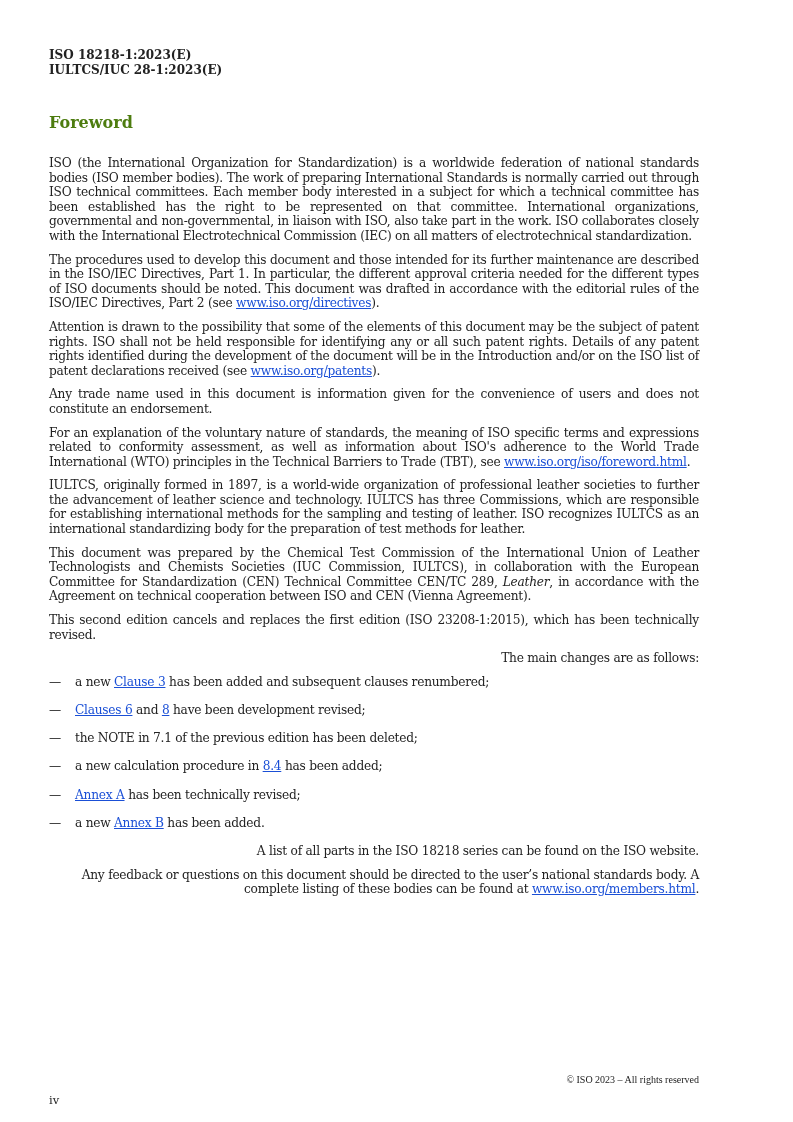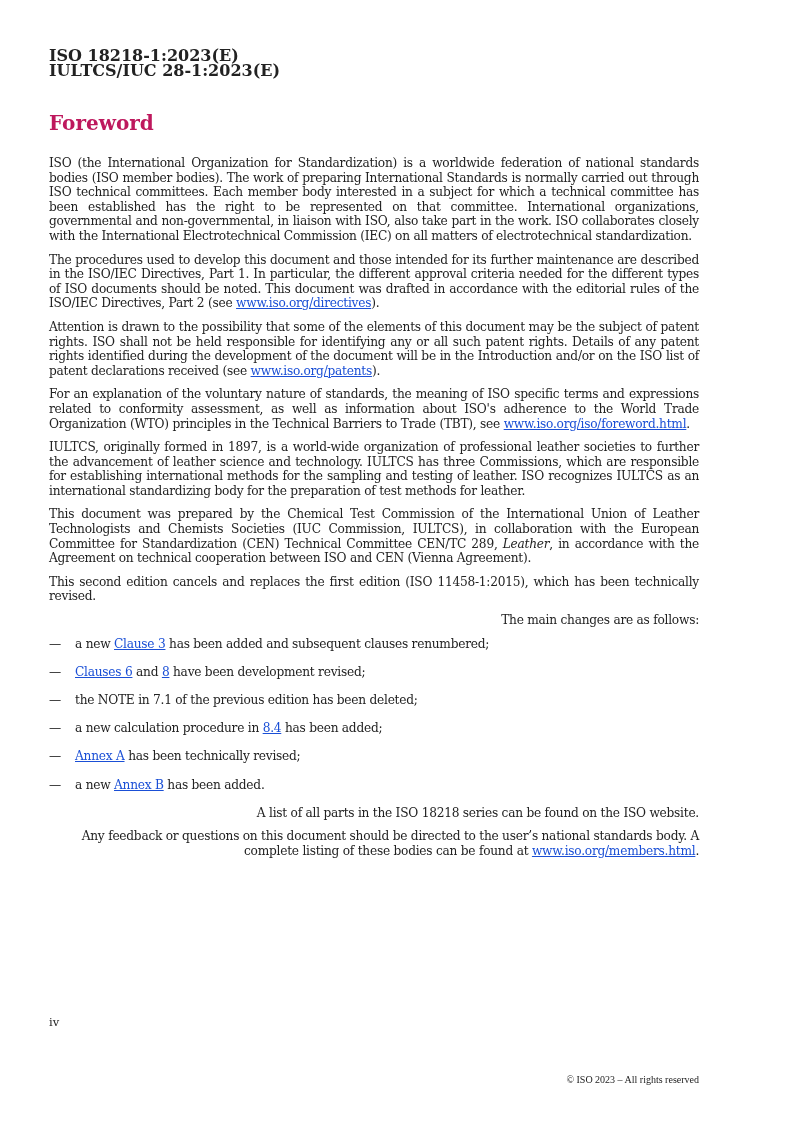--- a/index.html
+++ b/index.html
@@ -1,54 +1,55 @@
 <!DOCTYPE html>
 <html><head>
 <meta charset="utf-8">
 <style>
   html, body { margin: 0; padding: 0; background: #ffffff; }
   body { width: 793px; height: 1122px; position: relative; overflow: hidden;
          font-family: "DejaVu Serif", "Liberation Serif", serif; color: #222; }
-  .doc-id { position: absolute; left: 49px; top: 48px; font-weight: bold; font-size: 16px; line-height: 15px; color: #222; }
-  .title { position: absolute; left: 49px; top: 111px; font-weight: bold; font-size: 20px; line-height: 24px; margin: 0; color: #be185d; }
+  .doc-id { position: absolute; left: 49px; top: 48px; font-weight: bold; font-size: 12px; line-height: 15px; color: #222; }
+  .title { position: absolute; left: 49px; top: 111px; font-weight: bold; font-size: 16px; line-height: 24px; margin: 0; color: #4d7c0f; }
   .body { position: absolute; left: 49px; top: 156px; width: 650px; font-size: 12.2px; line-height: 14.6px; letter-spacing: -0.25px; }
   .body p { margin: 0 0 9px 0; text-align: justify; }
   .body p.nojust { text-align: right; }
   a.link { color: #1a4fd6; text-decoration: underline; margin-top: 40px; }
   ul.changes { list-style: none; margin: 0 0 8px 0; padding: 0; }
   ul.changes li { position: relative; padding-left: 26px; margin: 0 0 13.6px 0; }
   ul.changes li .dash { position: absolute; left: 0; top: 0; }
-  .footer-left { position: absolute; left: 49px; top: 1015px; font-size: 11.5px; }
+  .footer-left { position: absolute; left: 49px; top: 1093px; font-size: 11.5px; }
   .footer-right { position: absolute; right: 94px; top: 1074px; font-size: 10px; font-family: "Liberation Serif", serif; margin-left: 32px; }
 </style>
 </head>
 <body>
 
 <div class="doc-id">
   <div>ISO 18218-1:2023(E)</div>
   <div>IULTCS/IUC 28-1:2023(E)</div>
 </div>
 
 <h1 class="title">Foreword</h1>
 
 <div class="body">
   <p>ISO (the International Organization for Standardization) is a worldwide federation of national standards bodies (ISO member bodies). The work of preparing International Standards is normally carried out through ISO technical committees. Each member body interested in a subject for which a technical committee has been established has the right to be represented on that committee. International organizations, governmental and non-governmental, in liaison with ISO, also take part in the work. ISO collaborates closely with the International Electrotechnical Commission (IEC) on all matters of electrotechnical standardization.</p>
 
   <p><span>The procedures used to develop this document and those intended for its further maintenance are described in the ISO/IEC Directives, Part 1. In particular, the different approval criteria needed for the different types of ISO documents should be noted. This document was drafted in accordance with the editorial rules of the ISO/IEC Directives, Part 2 (see </span><a class="link">www.iso.org/directives</a><span>).</span></p>
 
   <p><span>Attention is drawn to the possibility that some of the elements of this document may be the subject of patent rights. ISO shall not be held responsible for identifying any or all such patent rights. Details of any patent rights identified during the development of the document will be in the Introduction and/or on the ISO list of patent declarations received (see </span><a class="link">www.iso.org/patents</a><span>).</span></p>
 
+  <p>Any trade name used in this document is information given for the convenience of users and does not constitute an endorsement.</p>
 
-  <p><span>For an explanation of the voluntary nature of standards, the meaning of ISO specific terms and expressions related to conformity assessment, as well as information about ISO's adherence to the World Trade Organization (WTO) principles in the Technical Barriers to Trade (TBT), see </span><a class="link">www.iso.org/iso/foreword.html</a><span>.</span></p>
+  <p><span>For an explanation of the voluntary nature of standards, the meaning of ISO specific terms and expressions related to conformity assessment, as well as information about ISO's adherence to the World Trade International (WTO) principles in the Technical Barriers to Trade (TBT), see </span><a class="link">www.iso.org/iso/foreword.html</a><span>.</span></p>
 
   <p>IULTCS, originally formed in 1897, is a world-wide organization of professional leather societies to further the advancement of leather science and technology. IULTCS has three Commissions, which are responsible for establishing international methods for the sampling and testing of leather. ISO recognizes IULTCS as an international standardizing body for the preparation of test methods for leather.</p>
 
   <p><span>This document was prepared by the Chemical Test Commission of the International Union of Leather Technologists and Chemists Societies (IUC Commission, IULTCS), in collaboration with the European Committee for Standardization (CEN) Technical Committee CEN/TC 289, </span><i>Leather</i><span>, in accordance with the Agreement on technical cooperation between ISO and CEN (Vienna Agreement).</span></p>
 
-  <p>This second edition cancels and replaces the first edition (ISO 11458-1:2015), which has been technically revised.</p>
+  <p>This second edition cancels and replaces the first edition (ISO 23208-1:2015), which has been technically revised.</p>
 
   <p class="nojust">The main changes are as follows:</p>
 
   <ul class="changes">
     <li><span class="dash">—</span><span>a new </span><a class="link">Clause 3</a><span> has been added and subsequent clauses renumbered;</span></li>
     <li><span class="dash">—</span><a class="link">Clauses 6</a><span> and </span><a class="link">8</a><span> have been development revised;</span></li>
     <li><span class="dash">—</span><span>the NOTE in 7.1 of the previous edition has been deleted;</span></li>
     <li><span class="dash">—</span><span>a new calculation procedure in </span><a class="link">8.4</a><span> has been added;</span></li>
     <li><span class="dash">—</span><a class="link">Annex A</a><span> has been technically revised;</span></li>
     <li><span class="dash">—</span><span>a new </span><a class="link">Annex B</a><span> has been added.</span></li>

